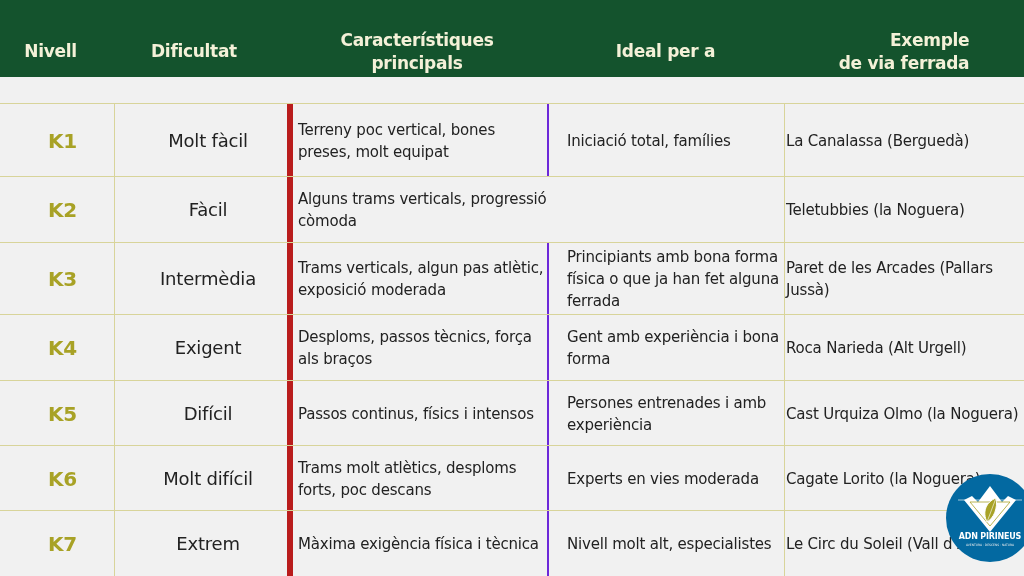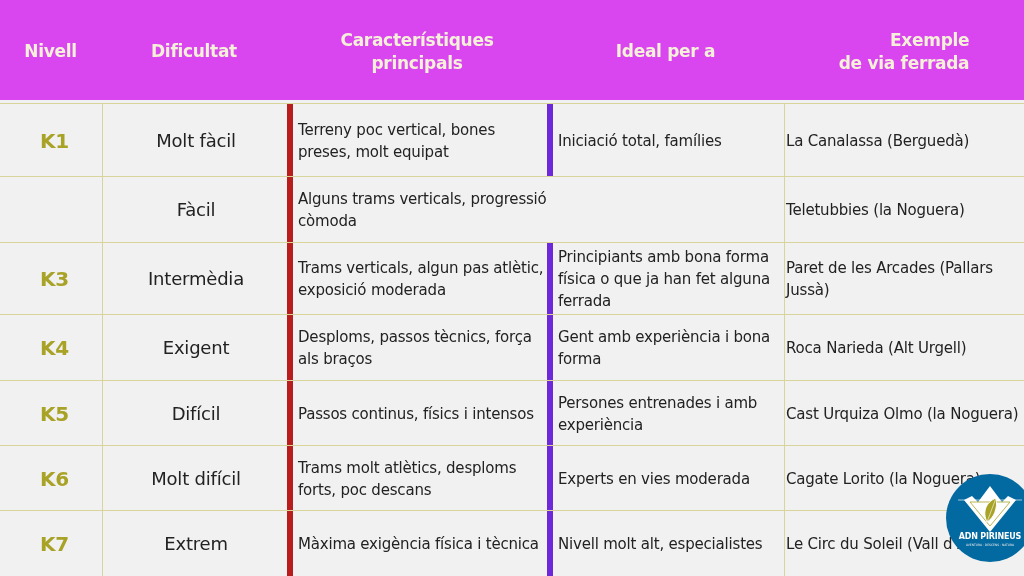--- a/index.html
+++ b/index.html
@@ -1,24 +1,24 @@
 <!DOCTYPE html>
 <html><head>
 <meta charset="utf-8">
 <style>
   html, body { margin:0; padding:0; }
   body { width:1024px; height:576px; overflow:hidden; background:#f1f1f1; font-family:"Liberation Sans", sans-serif; position:relative; }
-  .header { position:absolute; left:0; top:0; width:1024px; height:100px; background:#d946ef; }
+  .header { position:absolute; left:0; top:0; width:1024px; height:77px; background:#14532d; }
   .hcell { position:absolute; top:0; height:103px; display:flex; align-items:center; justify-content:center; text-align:center; color:#f4f1d8; font-weight:bold; font-size:17px; line-height:23px; white-space:pre-line; font-family:"DejaVu Sans", sans-serif; letter-spacing:-0.3px; }
   .row { position:absolute; left:0; width:1024px; border-top:1px solid #d8d49a; }
   .cell { position:absolute; top:0; bottom:0; display:flex; align-items:center; color:#222; font-size:15px; line-height:22px; font-family:"DejaVu Sans", sans-serif; letter-spacing:-0.2px; }
-  .c-level { left:4px; width:101px; justify-content:center; color:#a8a226; font-weight:bold; font-size:20px; }
-  .c-diff { left:102px; width:186px; justify-content:center; font-size:18px; border-left:1px solid #d8d49a; }
+  .c-level { left:12px; width:101px; justify-content:center; color:#a8a226; font-weight:bold; font-size:20px; }
+  .c-diff { left:114px; width:186px; justify-content:center; font-size:18px; border-left:1px solid #d8d49a; }
   .c-char { left:287px; width:260px; padding-left:5px; box-sizing:border-box; border-left:6px solid #b91c1c; }
-  .c-ideal { left:547px; width:237px; padding-left:5px; box-sizing:border-box; border-left:6px solid #6d28d9; }
+  .c-ideal { left:547px; width:237px; padding-left:18px; box-sizing:border-box; border-left:2px solid #6d28d9; }
   .c-ex { left:784px; width:240px; padding-left:1px; box-sizing:border-box; border-left:1px solid #d8d49a; }
   .logo { position:absolute; left:946px; top:474px; width:88px; height:88px; border-radius:50%; background:#0369a1; }
   .logo svg { position:absolute; left:0; top:0; }
   .logo-name { position:absolute; left:0; width:88px; top:58px; text-align:center; color:#fff; font-size:8px; font-weight:bold; font-family:"DejaVu Sans", sans-serif; letter-spacing:-0.2px; }
   .logo-sub { position:absolute; left:0; width:88px; top:69px; text-align:center; color:#eee; font-size:3px; font-family:"DejaVu Sans", sans-serif; }
 </style>
 </head>
 <body>
 
 <div class="header">
@@ -32,20 +32,21 @@
 </div>
 
 <div class="row" style="top:103px;height:73px;">
   <div class="cell c-level">K1</div>
   <div class="cell c-diff">Molt fàcil</div>
   <div class="cell c-char">Terreny poc vertical, bones preses, molt equipat</div>
   <div class="cell c-ideal">Iniciació total, famílies</div>
   <div class="cell c-ex">La Canalassa (Berguedà)</div>
 </div>
 <div class="row" style="top:176px;height:66px;">
+  <div class="cell c-level">K2</div>
   <div class="cell c-diff">Fàcil</div>
   <div class="cell c-char">Alguns trams verticals, progressió còmoda</div>
   <div class="cell c-ex">Teletubbies (la Noguera)</div>
 </div>
 <div class="row" style="top:242px;height:72px;">
   <div class="cell c-level">K3</div>
   <div class="cell c-diff">Intermèdia</div>
   <div class="cell c-char">Trams verticals, algun pas atlètic, exposició moderada</div>
   <div class="cell c-ideal">Principiants amb bona forma física o que ja han fet alguna ferrada</div>
   <div class="cell c-ex">Paret de les Arcades (Pallars Jussà)</div>

